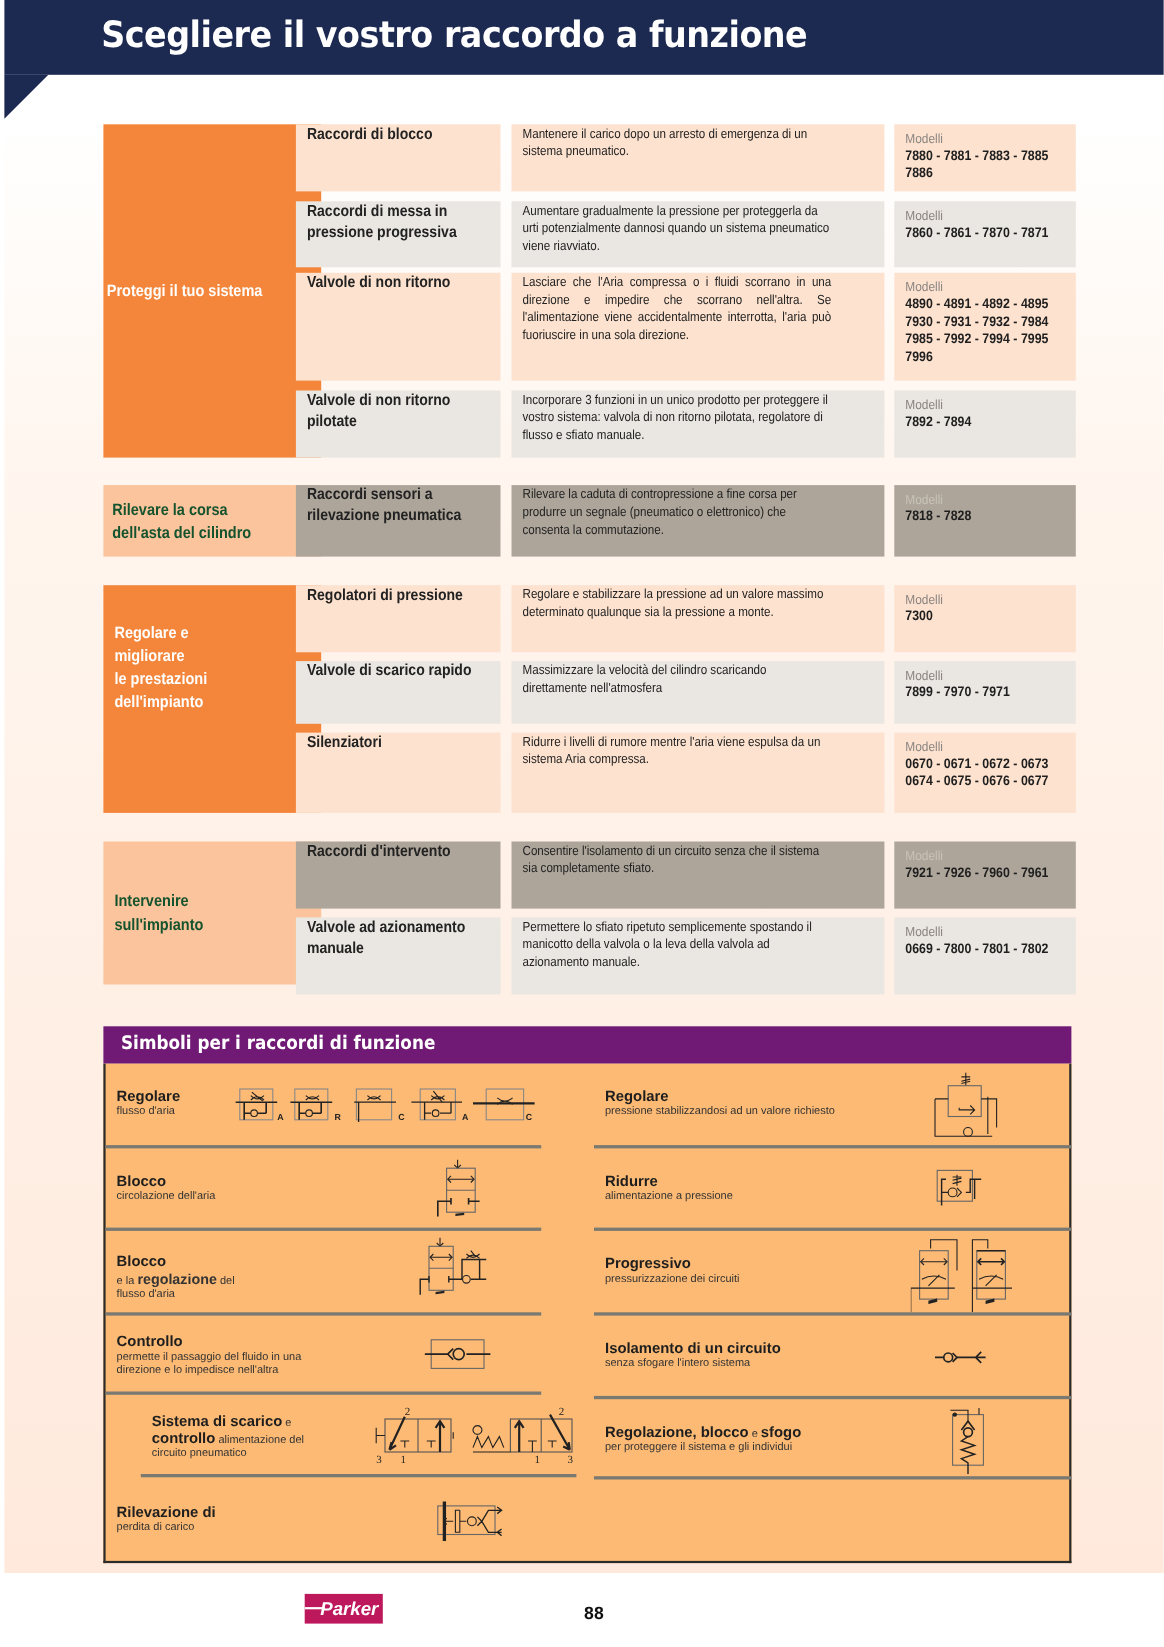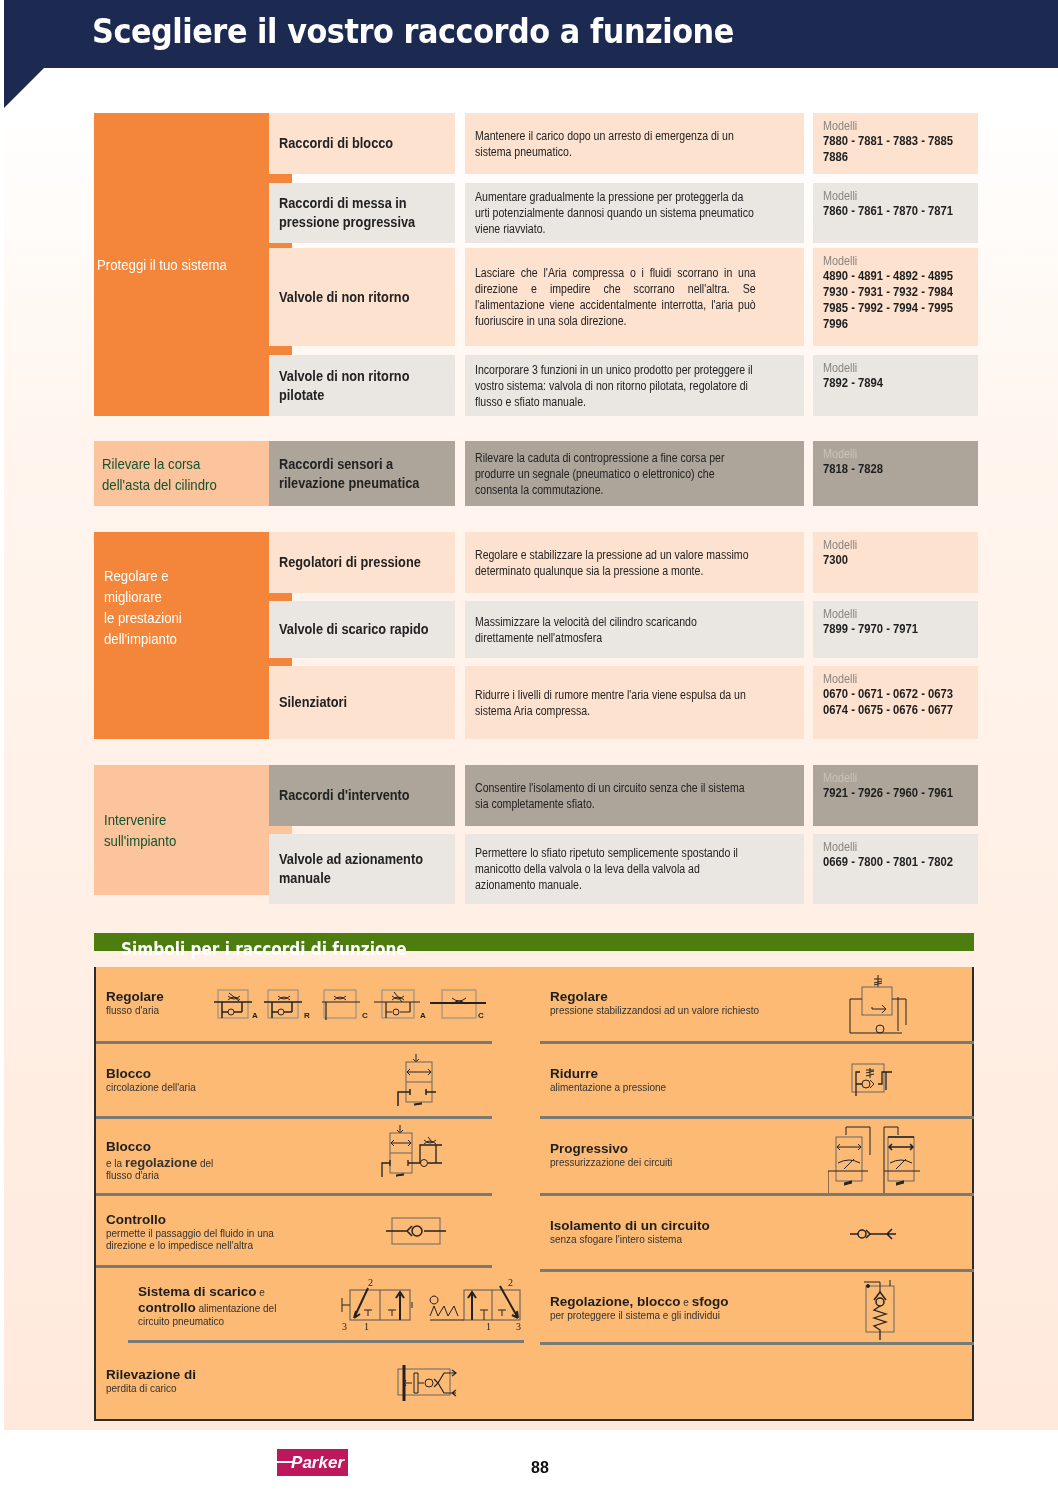--- a/index.html
+++ b/index.html
@@ -23,47 +23,47 @@
 
   .page-bg {
     position: absolute; left: 4px; top: 108px; width: 1054px; height: 1322px;
     background: linear-gradient(#ffffff 0px, #fff6ef 300px, #ffe9dc 1322px);
   }
 
   .group { position: absolute; left: 94px; width: 884px; }
   .cat {
     position: absolute; left: 0; top: 0; width: 198px;
     display: flex; align-items: center;
-    font-weight: normal; font-size: 15px; line-height: 21px;
+    font-weight: bold; font-size: 15px; line-height: 21px;
     font-family: "Liberation Sans Narrow", "Liberation Sans", sans-serif;
   }
   .cat span { display: block; transform: scaleX(0.88); transform-origin: left center; white-space: pre-line; }
   .cat.orange { background: #f3863a; color: #ffffff; }
   .cat.light { background: #fbc49c; color: #14532d; }
 
   .row { position: absolute; left: 175px; width: 709px; display: flex; }
-  .cell { display: flex; align-items: center; }
+  .cell { display: flex; align-items: flex-start; }
   .c-name { width: 186px; padding-left: 10px; font-weight: bold; font-size: 14.5px; line-height: 19px; color: #222; }
   .c-name span { transform: scaleX(0.88); transform-origin: left center; display:block; }
   .c-desc { width: 339px; margin-left: 10px; padding: 0 10px; font-size: 12px; line-height: 16px; color: #222; }
   .c-desc span { transform: scaleX(0.88); transform-origin: left center; display:block; width: 360px; }
   .c-desc.justify span { text-align: justify; }
   .c-mod { width: 165px; margin-left: 9px; padding: 6px 10px; flex-direction: column; align-items: flex-start; justify-content: flex-start; }
   .c-mod .lbl { font-size: 12px; color: #8a8480; transform: scaleX(0.9); transform-origin: left; }
   .c-mod .val { font-size: 12.5px; font-weight: bold; color: #1e1e1e; line-height: 16px; white-space: pre-line; transform: scaleX(0.9); transform-origin: left; width: 170px; }
 
   .peach { background: #fde2cf; }
   .grey { background: #eae6e1; }
   .dark { background: #ada59a; }
   .dark .lbl { color: #c9c2b8; }
 
   .sym-title {
-    position: absolute; left: 94px; top: 933px; width: 880px; height: 18px;
-    background: #4d7c0f; color: #ffffff; font-weight: bold; font-size: 17px;
-    padding: 6px 0 0 27px; font-family: "DejaVu Sans", sans-serif;
+    position: absolute; left: 94px; top: 933px; width: 880px; height: 34px;
+    background: #701a75; color: #ffffff; font-weight: bold; font-size: 17px;
+    padding: 6px 0 0 16px; font-family: "DejaVu Sans", sans-serif;
   }
   .sym-title span { display:inline-block; transform: scaleX(0.9); transform-origin: left; }
   .sym-box {
     position: absolute; left: 94px; top: 967px; width: 880px; height: 454px;
     background: #fdba74; border: 2px solid #2b2b2b; border-top: none;
   }
   .sym-col { position: absolute; top: 0; width: 440px; height: 452px; }
   .sym-col.left { left: 0; }
   .sym-col.right { left: 444px; width: 434px; }
   .sym-row { position: absolute; left: 0; width: 100%; }

